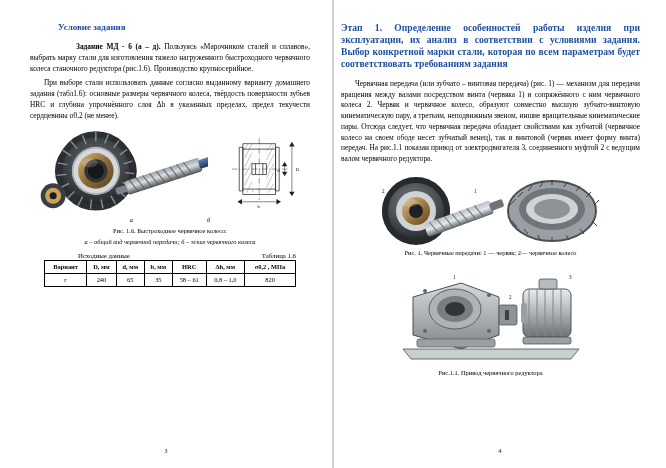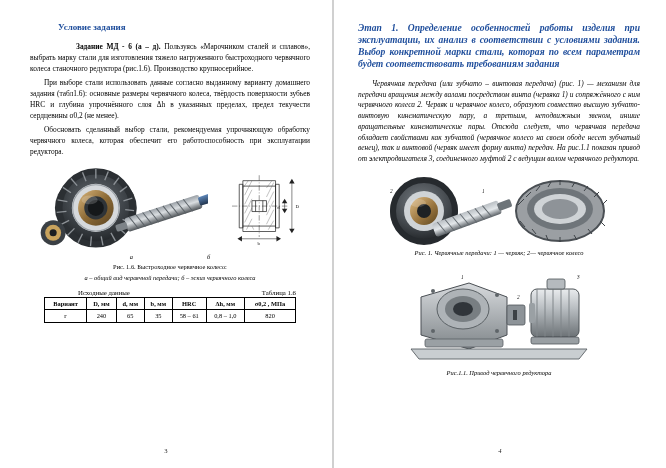--- a/index.html
+++ b/index.html
@@ -22,21 +22,21 @@
   .page {
     position: relative;
     background: #ffffff;
     width: 332px;
     height: 468px;
     box-sizing: border-box;
     padding: 22px 26px 10px 26px;
     overflow: hidden;
   }
   .page.left { padding-left: 30px; padding-right: 22px; }
-  .page.right { padding-left: 24px; padding-right: 26px; font-style: italic; }
+  .page.right { padding-left: 7px; padding-right: 26px; }
 
   .heading {
     color: #1f4e9c;
     font-weight: bold;
     font-size: 9.3px;
     margin: 0 0 9px 0;
     line-height: 1.25;
   }
   .heading.left-head { margin-left: 28px; font-size: 9px; }
   .heading.right-head { text-align: justify; font-size: 9.6px; }
@@ -113,21 +113,20 @@
 <body>
 
 <div class="spread">
 
   <div class="page left">
 
     <div class="heading left-head">Условие задания</div>
 
     <p class="body"><span><b>Задание МД - 6 (а – д).</b> Пользуясь «Марочником сталей и сплавов», выбрать марку стали для изготовления тяжело нагруженного быстроходного червячного колеса станочного редуктора (рис.1.6). Производство крупносерийное.</span></p>
     <p class="body">При выборе стали использовать данные согласно выданному варианту домашнего задания (табл1.6): основные размеры червячного колеса, твёрдость поверхности зубьев HRC и глубина упрочнённого слоя Δh в указанных пределах, предел текучести сердцевины σ0,2 (не менее).</p>
-    <p class="body">Обосновать сделанный выбор стали, рекомендуемая упрочняющую обработку червячного колеса, которая обеспечит его работоспособность при эксплуатации редуктора.</p>
 
     <div class="fig-block">
       <div class="fig-row">
 
         <svg class="worm-photo" viewBox="0 0 200 90">
           <defs>
             <radialGradient id="gwheel" cx="50%" cy="40%" r="65%">
               <stop offset="0%" stop-color="#6a6f75"></stop>
               <stop offset="55%" stop-color="#3e4348"></stop>
               <stop offset="100%" stop-color="#1a1d20"></stop>

